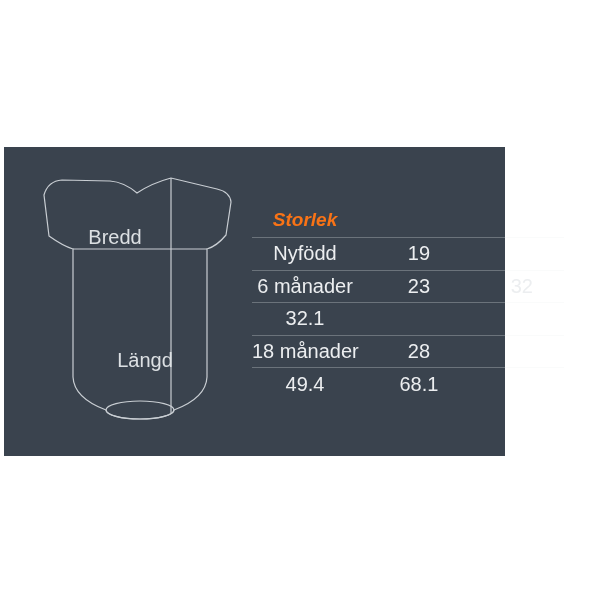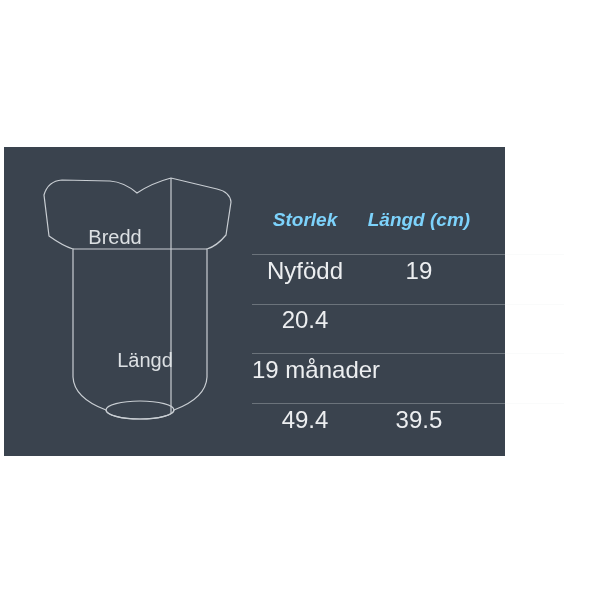--- a/index.html
+++ b/index.html
@@ -53,27 +53,26 @@
     grid-template-columns: 34% 39% 27%;
     align-items: center;
     text-align: center;
     white-space: nowrap;
   }
   .thead {
     height: 34px;
     font-weight: bold;
     font-style: italic;
     font-size: 19px;
-    color: #7dd3fc;
+    color: #f97316;
   }
   .tr {
     height: 31.6px;
-    font-size: 24px;
+    font-size: 20px;
     border-top: 1px solid rgba(236, 240, 242, 0.28);
-    margin-top: 17px;
   }
   .th, .td {
     overflow: visible;
   }
 </style>
 </head>
 <body>
 
 <div class="panel">
 
@@ -98,32 +97,37 @@
     <ellipse cx="136" cy="263" rx="34" ry="9"></ellipse>
     <line x1="69" y1="102" x2="203" y2="102"></line>
     <line x1="167" y1="31" x2="167" y2="266"></line>
     <text x="111" y="97" text-anchor="middle">Bredd</text>
     <text x="141" y="220" text-anchor="middle">Längd</text>
   </svg>
 
   <div class="size-table">
     <div class="thead">
       <div class="th">Storlek</div>
-      <div class="th">Längd (cm)</div>
     </div>
 
     <div class="tr">
       <div class="td">Nyfödd</div>
       <div class="td">19</div>
     </div>
     <div class="tr">
-      <div class="td">20.4</div>
+      <div class="td">6 månader</div>
+      <div class="td">23</div>
+      <div class="td">32</div>
     </div>
     <div class="tr">
-      <div class="td">19 månader</div>
+      <div class="td">32.1</div>
+    </div>
+    <div class="tr">
+      <div class="td">18 månader</div>
+      <div class="td">28</div>
     </div>
     <div class="tr">
       <div class="td">49.4</div>
-      <div class="td">39.5</div>
+      <div class="td">68.1</div>
     </div>
   </div>
 
 </div>
 
 </body></html>

